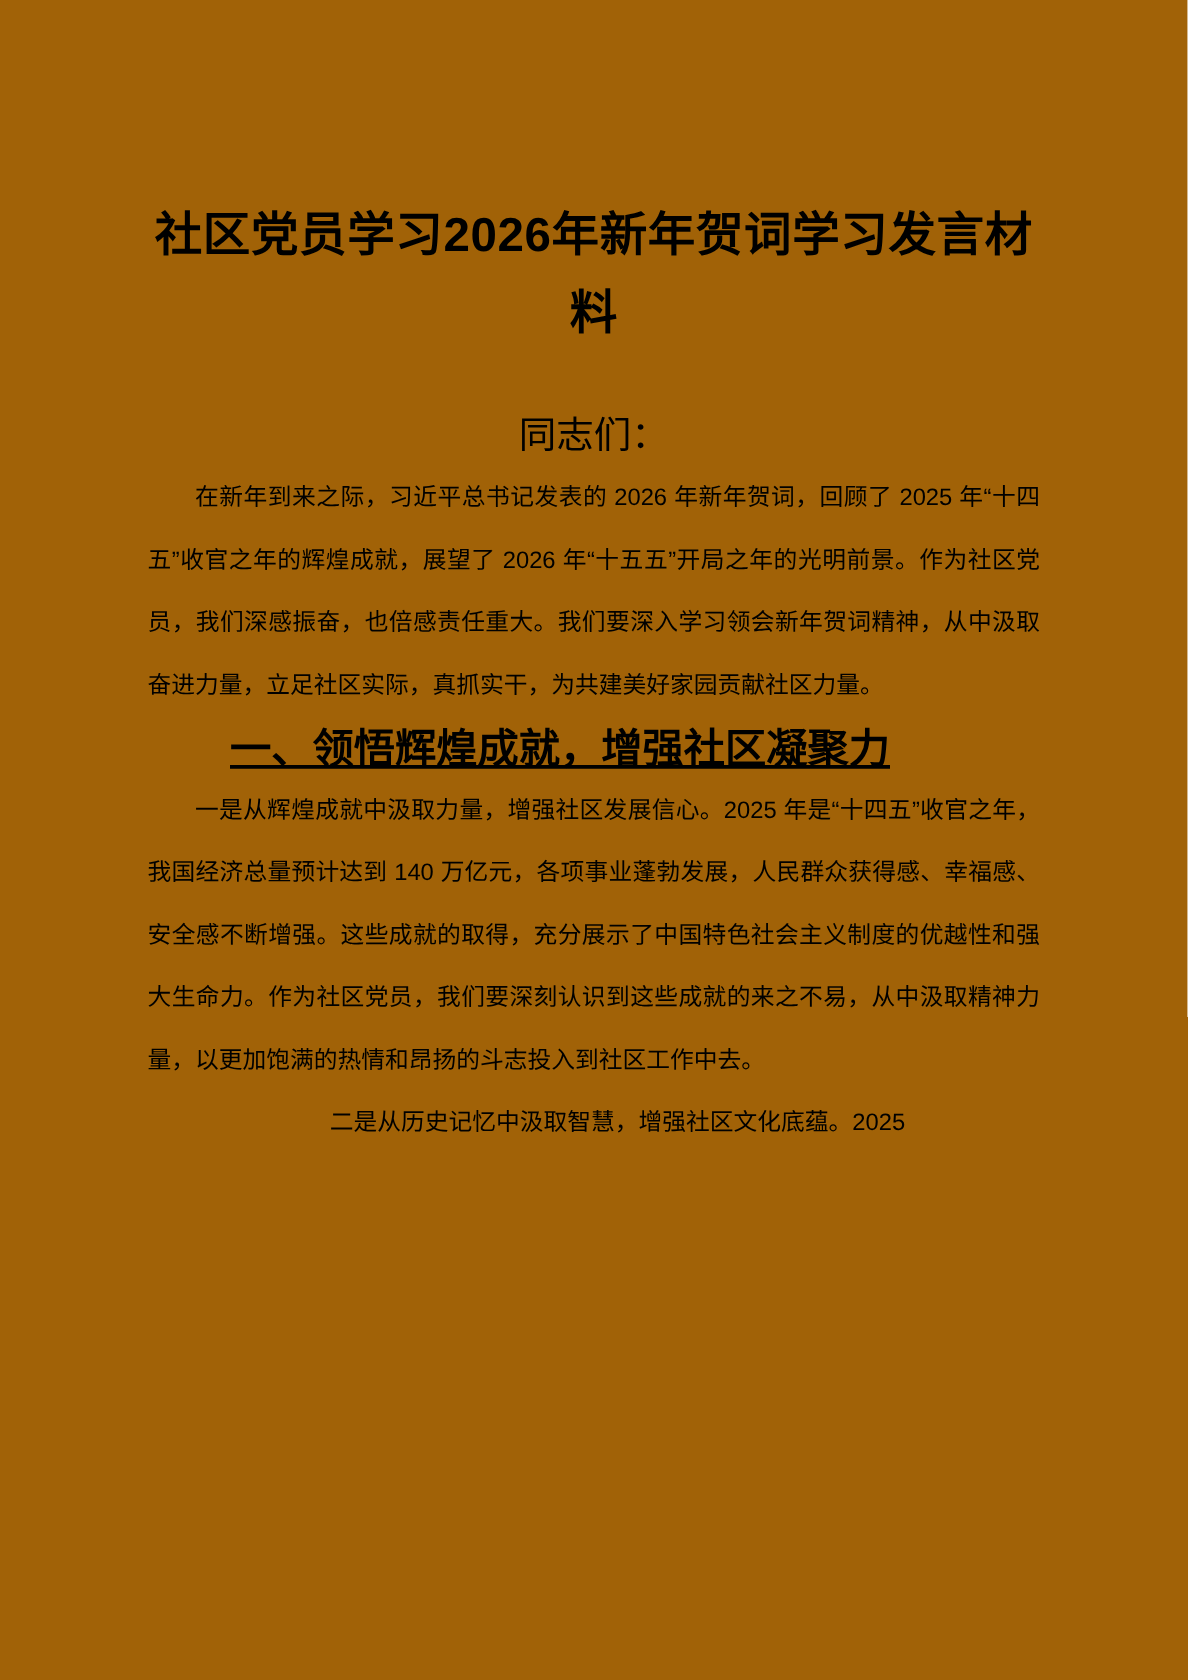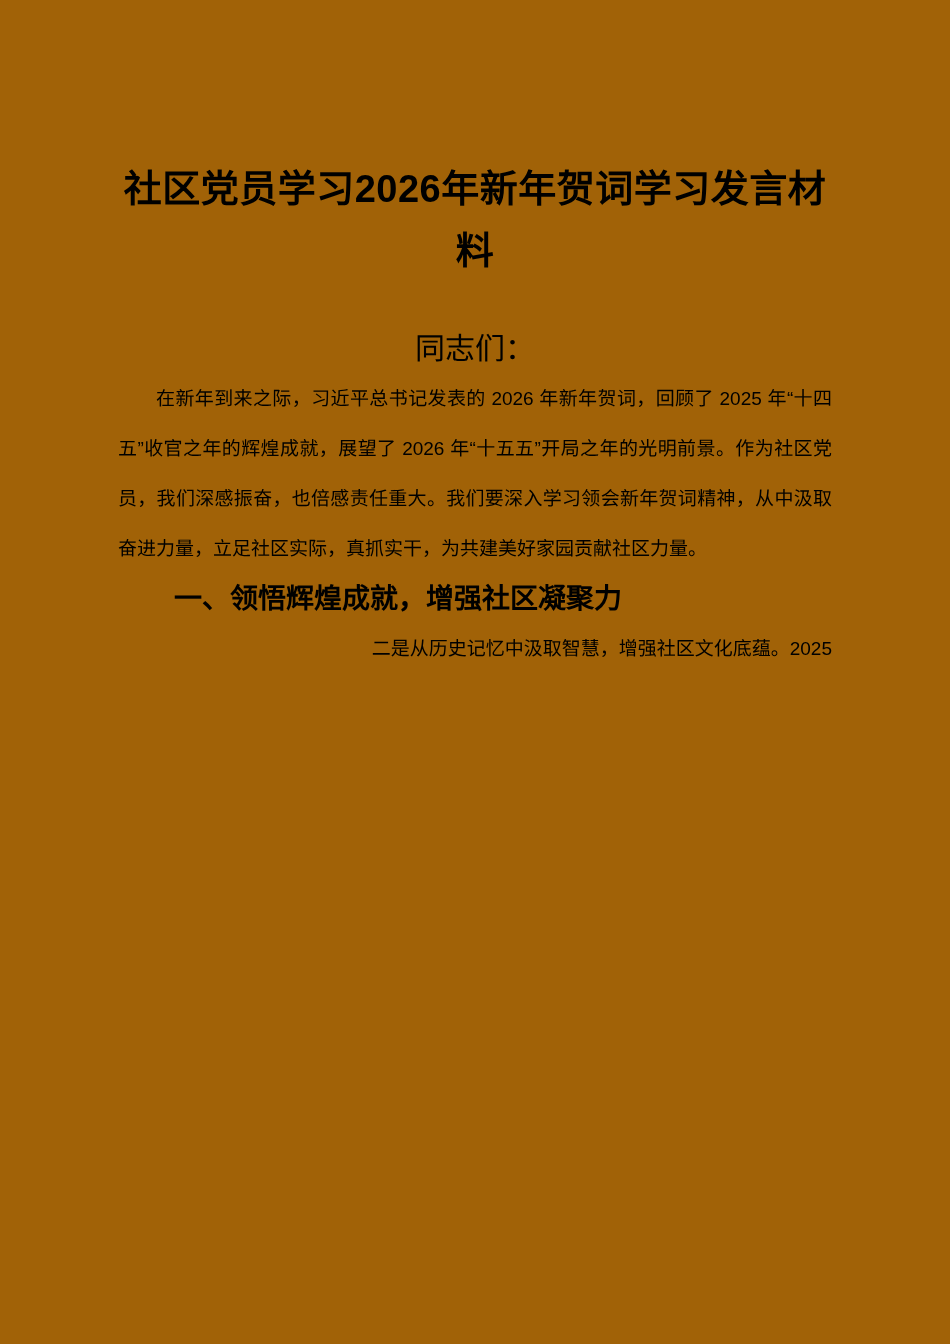--- a/index.html
+++ b/index.html
@@ -48,43 +48,45 @@
   .para {
     font-size: 19px;
     line-height: 50px;
     margin: 0;
     text-indent: 2em;
     text-align: justify;
     text-justify: inter-ideograph;
     word-break: break-all;
   }
   .section-heading {
-    font-size: 28px;
+    font-size: 33px;
     font-weight: bold;
     line-height: 50px;
     margin: 0;
     text-indent: 2em;
     text-align: left;
     word-break: break-all;
+    text-decoration: underline;
   }
   .para-tight {
-    text-align: right;
+    text-align: center;
   }
 </style>
 </head>
 <body>
 
 <div class="page">
   <div class="content">
 
     <h1 class="doc-title">社区党员学习2026年新年贺词学习发言材料</h1>
 
     <p class="salutation">同志们：</p>
 
     <p class="para">在新年到来之际，习近平总书记发表的 2026 年新年贺词，回顾了 2025 年“十四五”收官之年的辉煌成就，展望了 2026 年“十五五”开局之年的光明前景。作为社区党员，我们深感振奋，也倍感责任重大。我们要深入学习领会新年贺词精神，从中汲取奋进力量，立足社区实际，真抓实干，为共建美好家园贡献社区力量。</p>
 
     <p class="section-heading">一、领悟辉煌成就，增强社区凝聚力</p>
 
+    <p class="para">一是从辉煌成就中汲取力量，增强社区发展信心。2025 年是“十四五”收官之年，我国经济总量预计达到 140 万亿元，各项事业蓬勃发展，人民群众获得感、幸福感、安全感不断增强。这些成就的取得，充分展示了中国特色社会主义制度的优越性和强大生命力。作为社区党员，我们要深刻认识到这些成就的来之不易，从中汲取精神力量，以更加饱满的热情和昂扬的斗志投入到社区工作中去。</p>
 
     <p class="para para-tight">二是从历史记忆中汲取智慧，增强社区文化底蕴。2025</p>
 
   </div>
 </div>
 
 </body></html>

